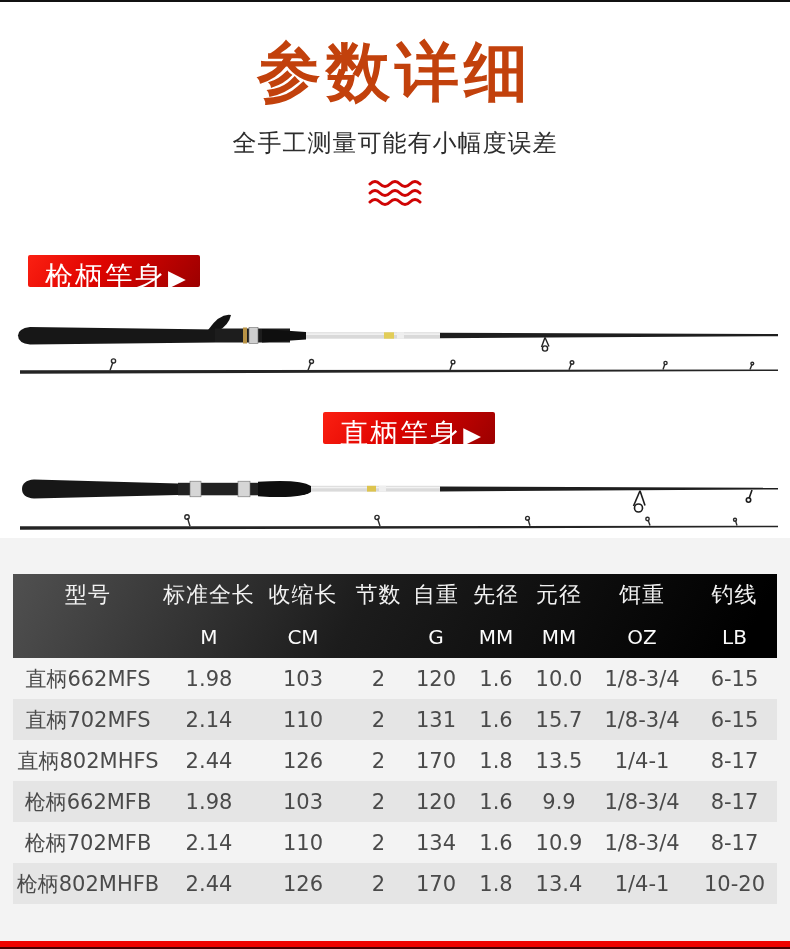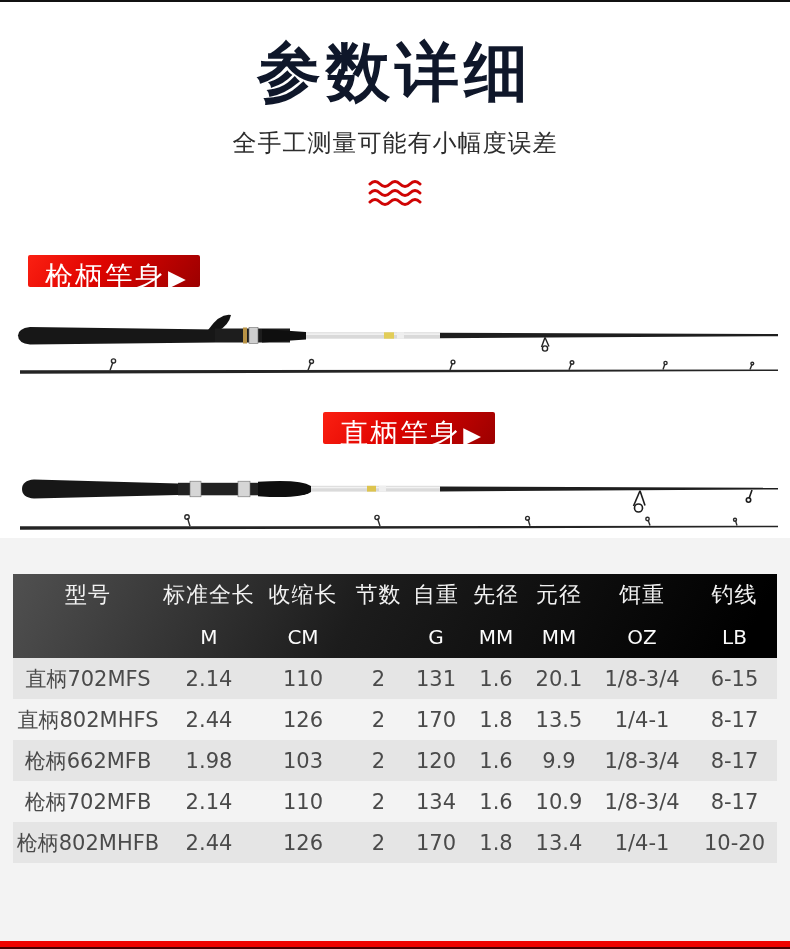--- a/index.html
+++ b/index.html
@@ -7,21 +7,21 @@
   body {
     width:790px; height:949px; position:relative; overflow:hidden;
     background:#ffffff;
     font-family:"DejaVu Sans","Liberation Sans",sans-serif;
   }
   .top-bar { height:2px; background:#111; }
 
   .title {
     margin:33px 0 0; text-align:center;
     font-size:64px; line-height:75px; font-weight:700;
-    color:#0f172a; letter-spacing:5px;
+    color:#c2410c; letter-spacing:5px;
   }
   .subtitle {
     margin-top:16px; text-align:center;
     font-size:24px; line-height:35px; color:#2d2d2d; letter-spacing:1px;
   }
   .waves { display:block; margin:18px auto 0; }
 
   .label-row { margin:46px 0 0 28px; height:43px; }
   .label-row.second { margin-top:15px;text-align:center; }
   .section-label {
@@ -183,28 +183,39 @@
           <th>CM</th>
           <th></th>
           <th>G</th>
           <th>MM</th>
           <th>MM</th>
           <th>OZ</th>
           <th>LB</th>
         </tr>
       </thead>
       <tbody>
+          <tr>
+            <td>直柄662MFS</td>
+            <td>1.98</td>
+            <td>103</td>
+            <td>2</td>
+            <td>120</td>
+            <td>1.6</td>
+            <td>10.0</td>
+            <td>1/8-3/4</td>
+            <td>6-15</td>
+          </tr>
           <tr class="alt">
             <td>直柄702MFS</td>
             <td>2.14</td>
             <td>110</td>
             <td>2</td>
             <td>131</td>
             <td>1.6</td>
-            <td>20.1</td>
+            <td>15.7</td>
             <td>1/8-3/4</td>
             <td>6-15</td>
           </tr>
           <tr>
             <td>直柄802MHFS</td>
             <td>2.44</td>
             <td>126</td>
             <td>2</td>
             <td>170</td>
             <td>1.8</td>

